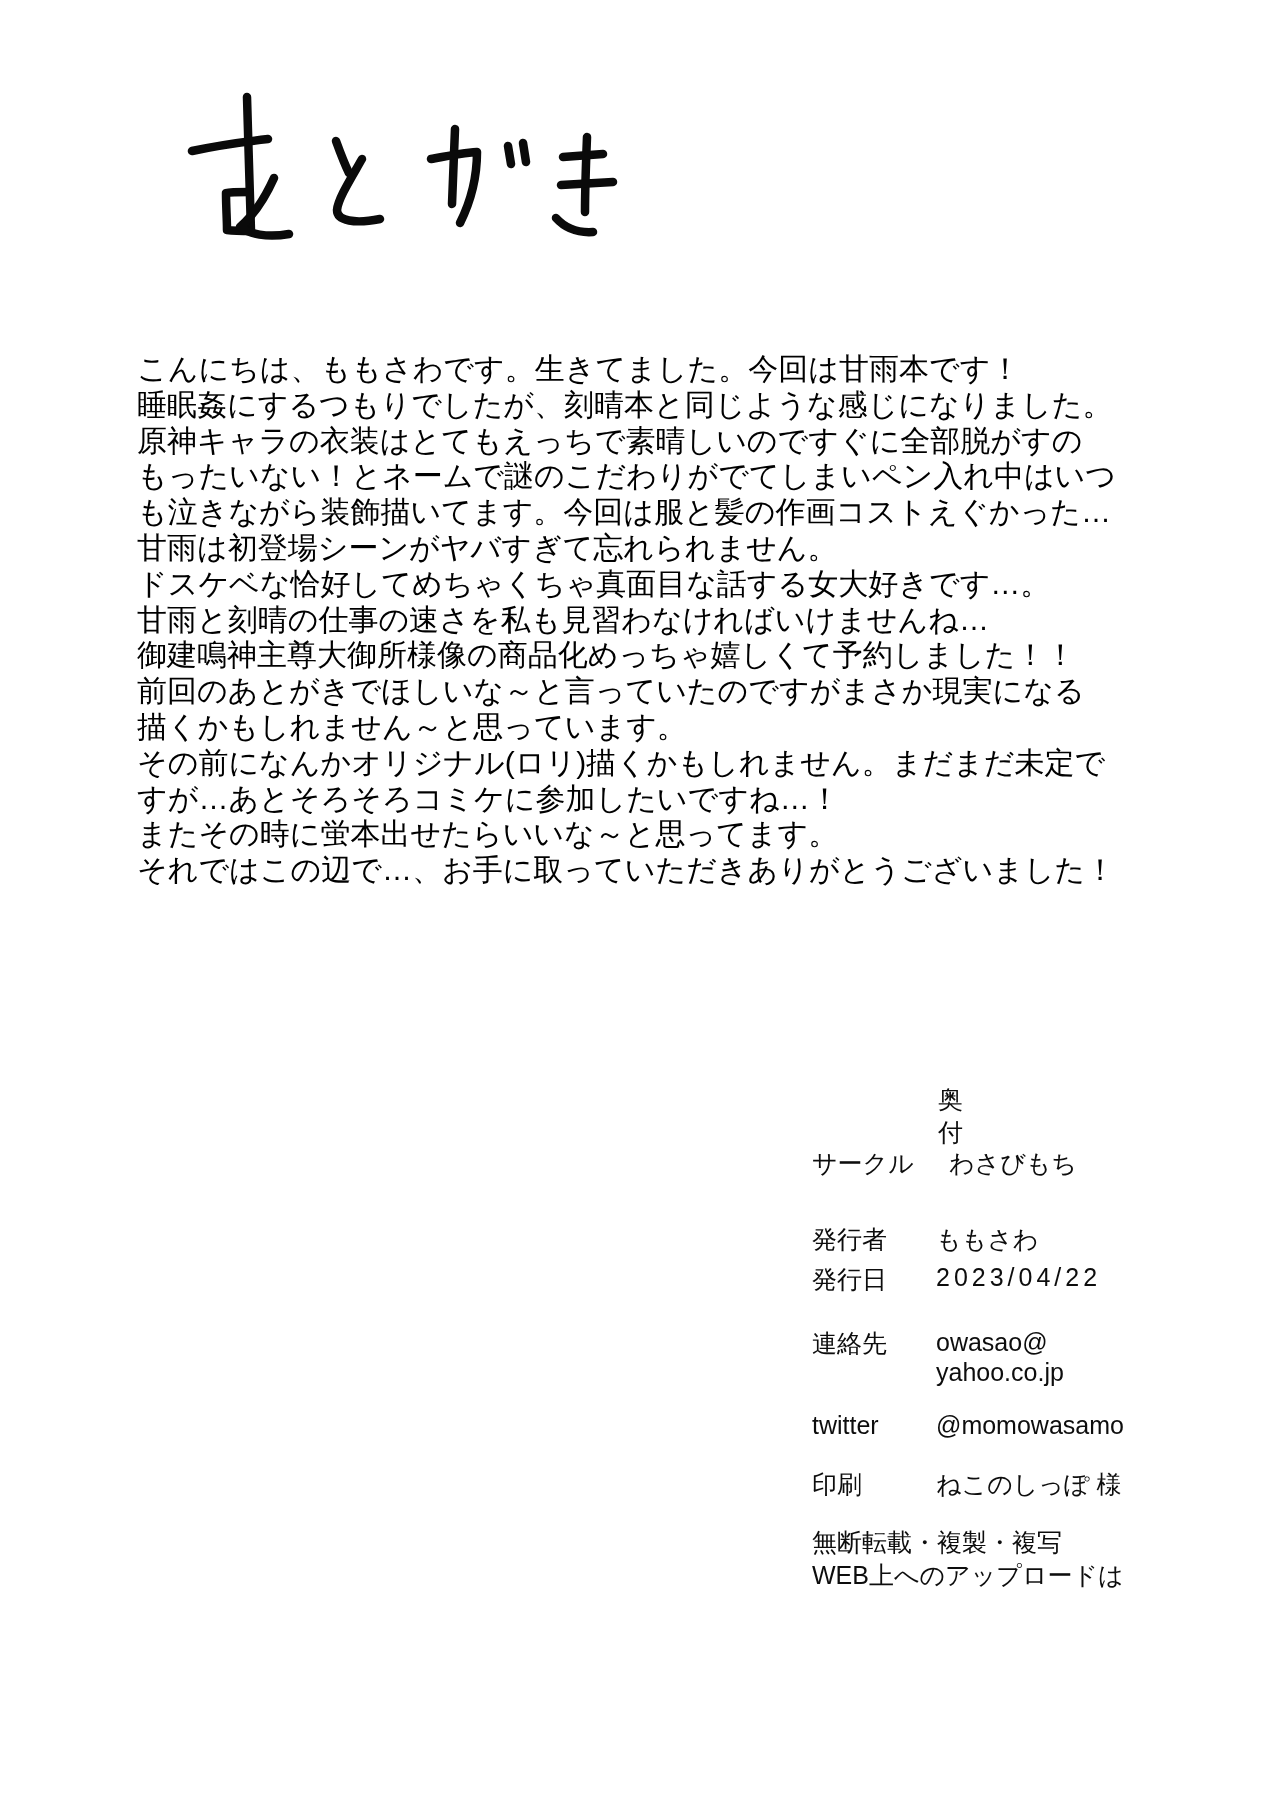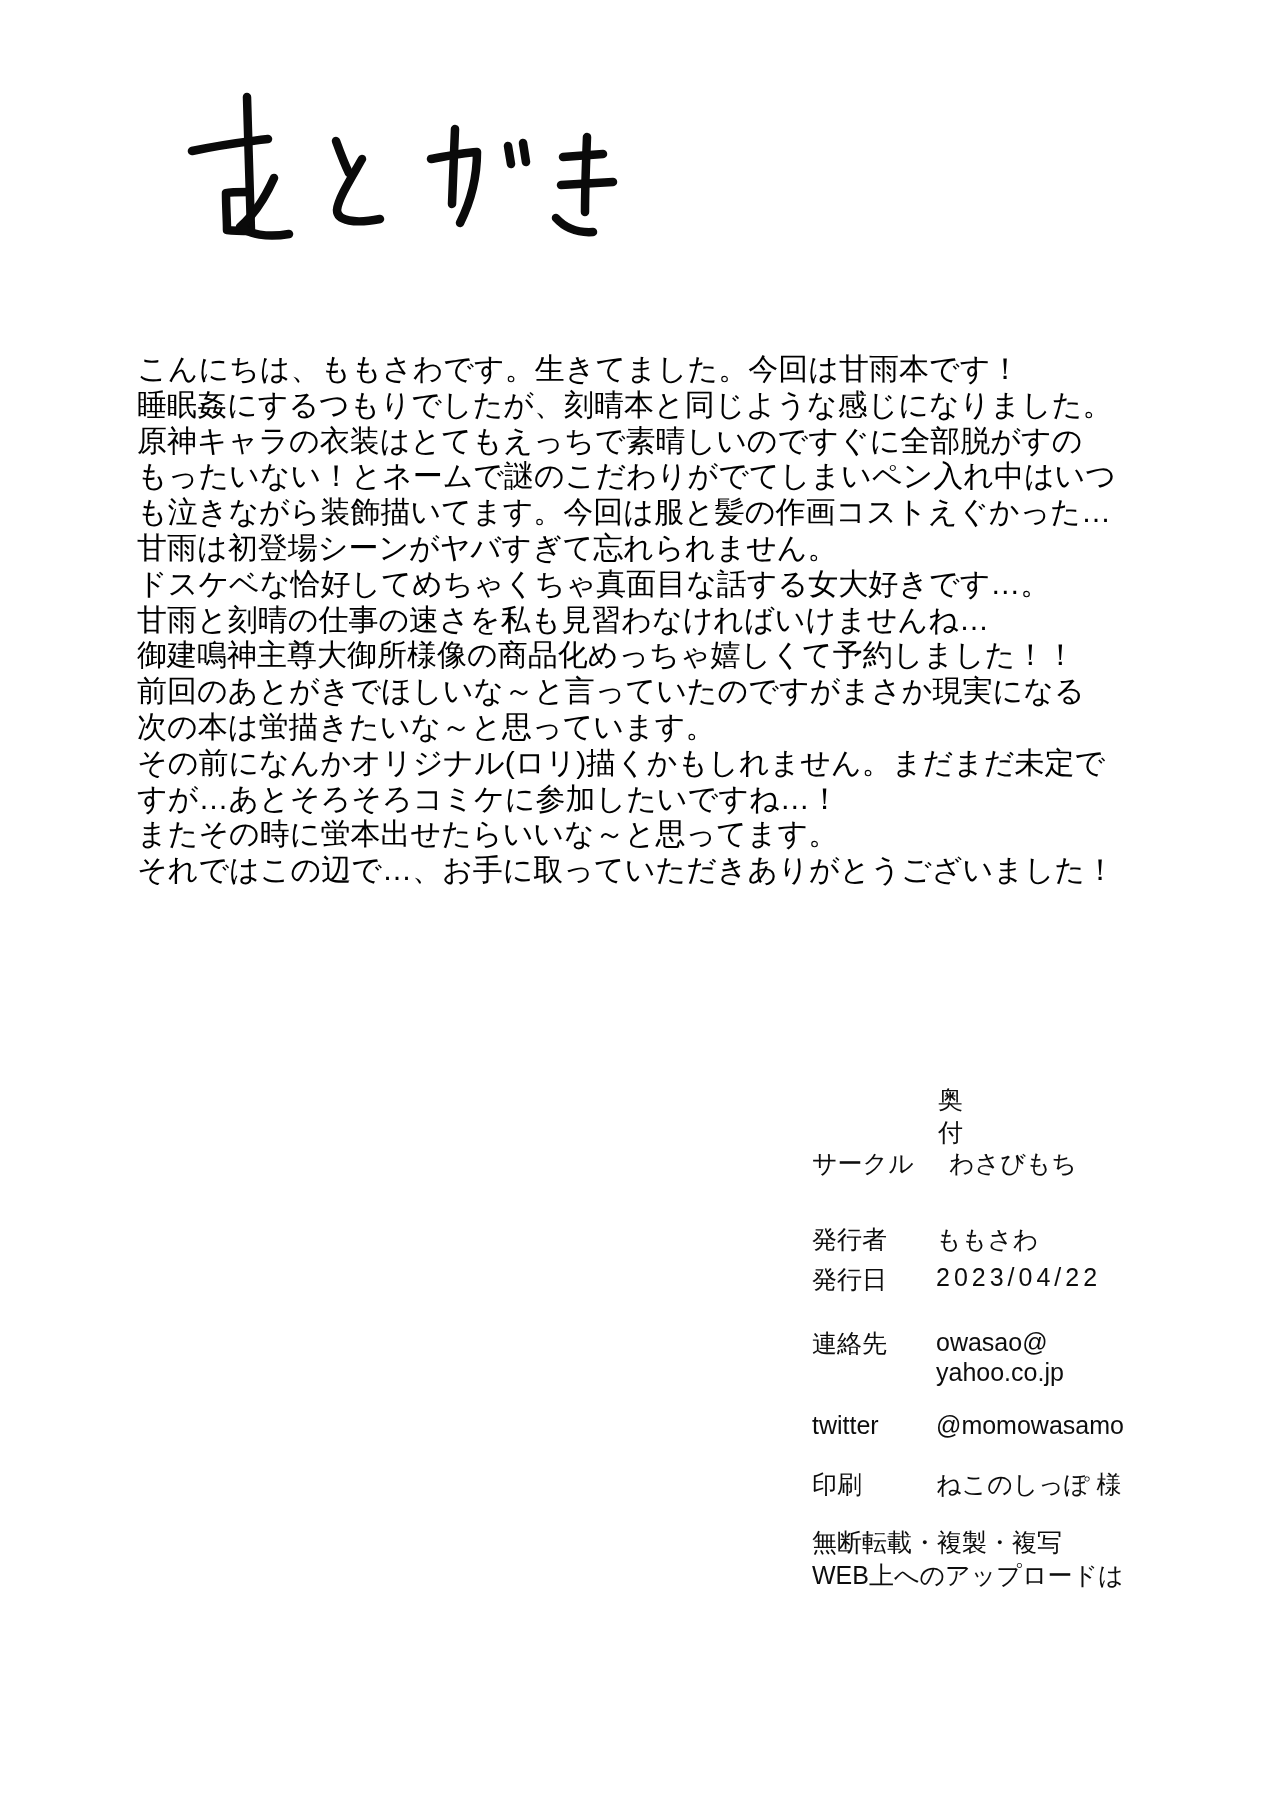--- a/index.html
+++ b/index.html
@@ -67,21 +67,21 @@
     <div class="bl">こんにちは、ももさわです。生きてました。今回は甘雨本です！</div>
     <div class="bl">睡眠姦にするつもりでしたが、刻晴本と同じような感じになりました。</div>
     <div class="bl">原神キャラの衣装はとてもえっちで素晴しいのですぐに全部脱がすの</div>
     <div class="bl">もったいない！とネームで謎のこだわりがでてしまいペン入れ中はいつ</div>
     <div class="bl">も泣きながら装飾描いてます。今回は服と髪の作画コストえぐかった…</div>
     <div class="bl">甘雨は初登場シーンがヤバすぎて忘れられません。</div>
     <div class="bl">ドスケベな恰好してめちゃくちゃ真面目な話する女大好きです…。</div>
     <div class="bl">甘雨と刻晴の仕事の速さを私も見習わなければいけませんね…</div>
     <div class="bl">御建鳴神主尊大御所様像の商品化めっちゃ嬉しくて予約しました！！</div>
     <div class="bl">前回のあとがきでほしいな～と言っていたのですがまさか現実になる</div>
-    <div class="bl">次の本は蛍描きたいな～と思っています。</div>
+    <div class="bl">描くかもしれません～と思っています。</div>
     <div class="bl">その前になんかオリジナル(ロリ)描くかもしれません。まだまだ未定で</div>
     <div class="bl">すが…あとそろそろコミケに参加したいですね…！</div>
     <div class="bl">またその時に蛍本出せたらいいな～と思ってます。</div>
     <div class="bl">それではこの辺で…、お手に取っていただきありがとうございました！</div>
   </div>
 
   <div class="colophon">
     <div class="col-heading">奥付</div>
 
     <div class="col-row" style="top:1147px;gap:13px;">

